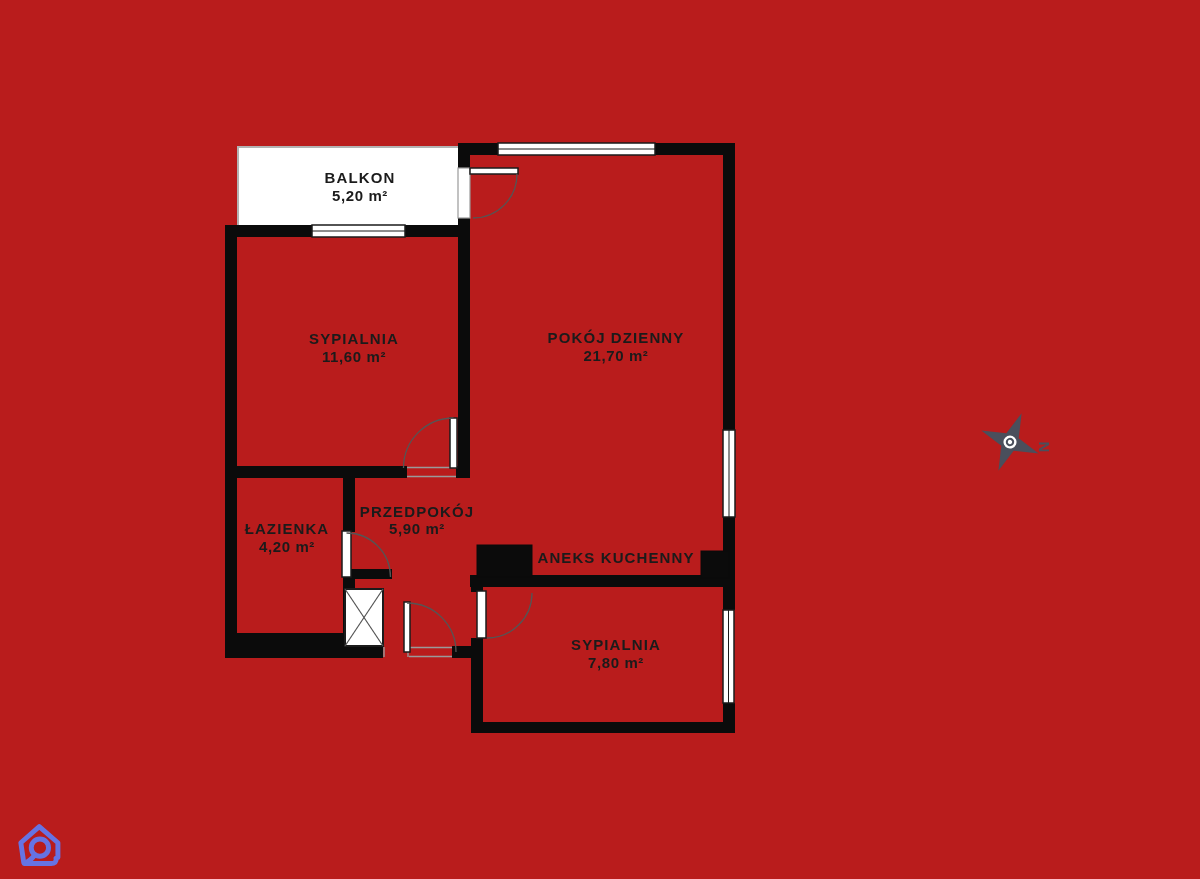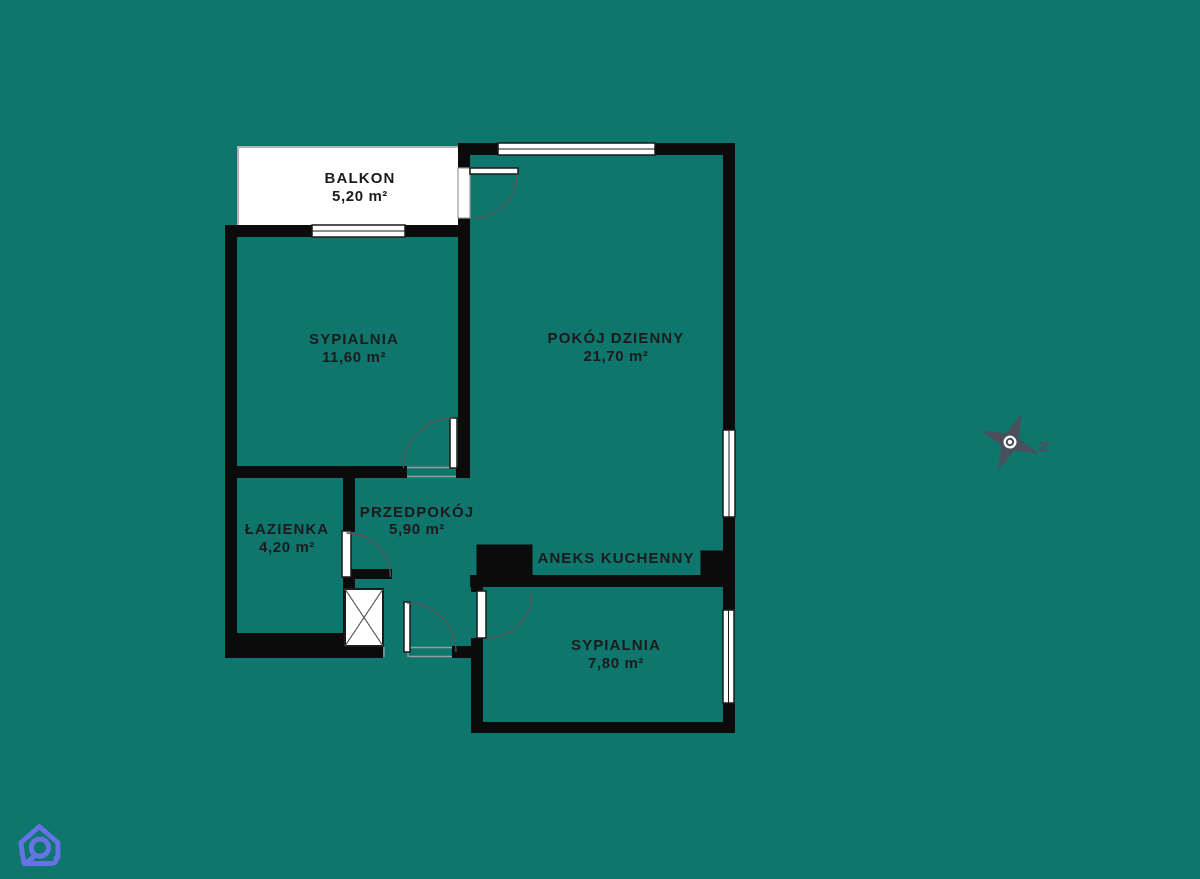--- a/index.html
+++ b/index.html
@@ -1,16 +1,16 @@
 <!DOCTYPE html>
 <html><head>
 <meta charset="utf-8">
 <style>
   html,body{margin:0;padding:0;background:#ffffff;}
-  .stage{position:relative;width:1200px;height:879px;background:#0f766e;overflow:hidden;
+  .stage{position:relative;width:1200px;height:879px;background:#b91c1c;overflow:hidden;
          font-family:"Liberation Sans",sans-serif;}
   svg text{font-family:"Liberation Sans","DejaVu Sans",sans-serif;}
   .room-name,.room-area{font-size:15px;font-weight:700;letter-spacing:1.1px;fill:#1b1b1b;}
   .room-area{letter-spacing:0.6px;}
   .wall{fill:#0b0b0b;}
   .win{fill:#ffffff;stroke:#1b1b1b;stroke-width:1.5;}
   .winline{stroke:#1b1b1b;stroke-width:1;}
   .leaf{fill:#ffffff;stroke:#1b1b1b;stroke-width:1.5;}
   .arc{fill:none;stroke:#555555;stroke-width:1.3;}
   .thresh{stroke:#9a9a9a;stroke-width:1.4;}

